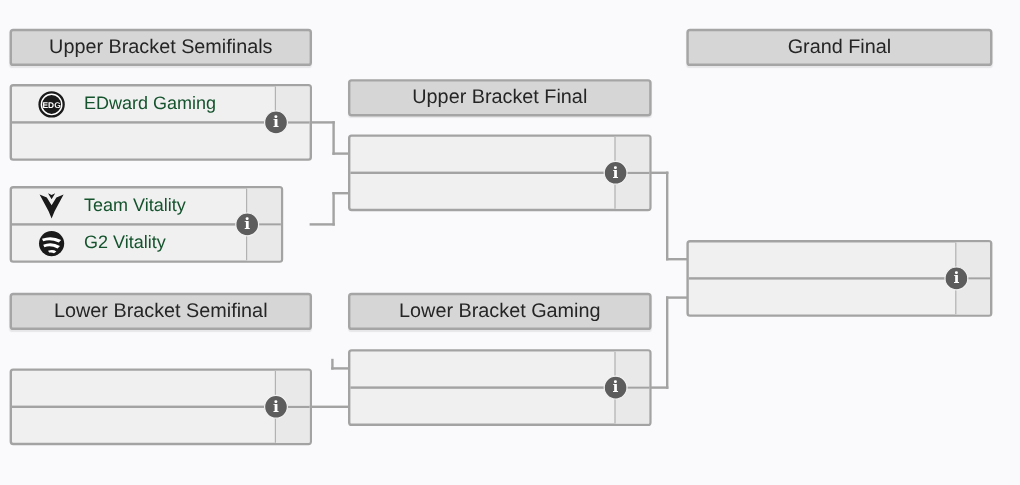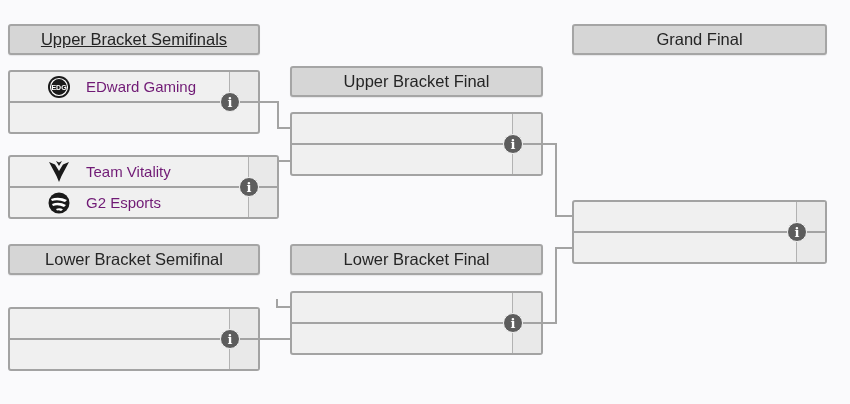--- a/index.html
+++ b/index.html
@@ -28,22 +28,22 @@
   .match{
     position:absolute;height:64px;
     background:#f0f0f0;
     border:2px solid #a3a3a3;
     border-radius:3px;
     box-sizing:border-box;
   }
   .row{height:29px;display:flex;}
   .team{
     flex:1;display:flex;align-items:center;
-    padding-left:36px;gap:14px;
-    font-size:15px;color:#701a75;
+    padding-left:20px;gap:14px;
+    font-size:15px;color:#14532d;
     white-space:nowrap;overflow:hidden;
   }
   .logo{width:26px;height:24px;display:flex;align-items:center;justify-content:center;flex:0 0 26px;}
   .logo svg{display:block;}
   .score{
     width:28px;flex:0 0 28px;
     border-left:1px solid #b2b2b2;
     background:#e9e9e9;
   }
   .mdivider{height:2px;background:#a3a3a3;}
@@ -63,25 +63,25 @@
   }
 
   
   .conn{position:absolute;background:#a3a3a3;}
 </style>
 </head>
 <body>
 
 <div class="bracket">
 
-  <div class="hdr" style="left:8px;top:24px;width:248px;text-decoration:underline;">Upper Bracket Semifinals</div>
+  <div class="hdr" style="left:8px;top:24px;width:248px;">Upper Bracket Semifinals</div>
   <div class="hdr" style="left:290px;top:24px;width:249px;margin-top:42px;">Upper Bracket Final</div>
   <div class="hdr" style="left:8px;top:244px;width:248px;">Lower Bracket Semifinal</div>
   <div class="hdr" style="left:572px;top:24px;width:251px;">Grand Final</div>
-  <div class="hdr" style="left:290px;top:244px;width:249px;">Lower Bracket Final</div>
+  <div class="hdr" style="left:290px;top:244px;width:249px;">Lower Bracket Gaming</div>
 
   <div class="conn" style="left:258px;top:101px;width:21px;height:2px;"></div>
   <div class="conn" style="left:277px;top:101px;width:2px;height:28px;"></div>
   <div class="conn" style="left:277px;top:127px;width:15px;height:2px;"></div>
 
   <div class="conn" style="left:258px;top:186px;width:21px;height:2px;"></div>
   <div class="conn" style="left:277px;top:160px;width:2px;height:28px;"></div>
   <div class="conn" style="left:277px;top:160px;width:15px;height:2px;"></div>
 
   <div class="conn" style="left:541px;top:143px;width:16px;height:2px;"></div>
@@ -110,21 +110,21 @@
         <span>EDward Gaming</span>
       </div>
       <div class="score"></div>
     </div>
     <div class="mdivider"></div>
     <div class="info">
         <span>i</span>
       </div>
   </div>
 
-  <div class="match" style="left:8px;top:155px;width:271px;">
+  <div class="match" style="left:8px;top:155px;width:228px;">
     <div class="row">
       <div class="team">
         <span class="logo">
           <svg width="24" height="24" viewBox="0 0 24 24">
             <path d="M2 2 L8 4.5 L12 11 L16 4.5 L22 2 L14.5 16 L12 22 L9.5 16 Z" fill="#1a1a1a"></path>
             <path d="M9 1 L12 6 L15 1 L12 2.5 Z" fill="#1a1a1a"></path>
           </svg>
         </span>
         <span>Team Vitality</span>
       </div>
@@ -134,21 +134,21 @@
     <div class="row">
       <div class="team">
         <span class="logo">
           <svg width="24" height="24" viewBox="0 0 24 24">
             <circle cx="12" cy="12" r="10.5" fill="#1a1a1a"></circle>
             <path d="M4 8 Q12 5 20 9 L18 11 Q11 8 5 10 Z" fill="#ffffff"></path>
             <path d="M5 13 Q12 10 19 14 L17 16 Q11 13 6 15 Z" fill="#ffffff"></path>
             <path d="M9 18 Q13 16.5 16 18.5 L14 20 Q12 19 10 19.5 Z" fill="#ffffff"></path>
           </svg>
         </span>
-        <span>G2 Esports</span>
+        <span>G2 Vitality</span>
       </div>
       <div class="score"></div>
     </div>
     <div class="info">
         <span>i</span>
       </div>
   </div>
 
   <div class="match" style="left:290px;top:112px;width:253px;">
     <div class="row">

